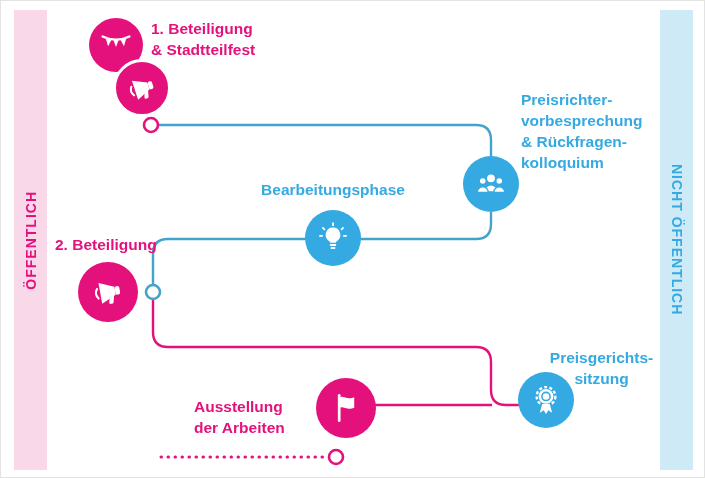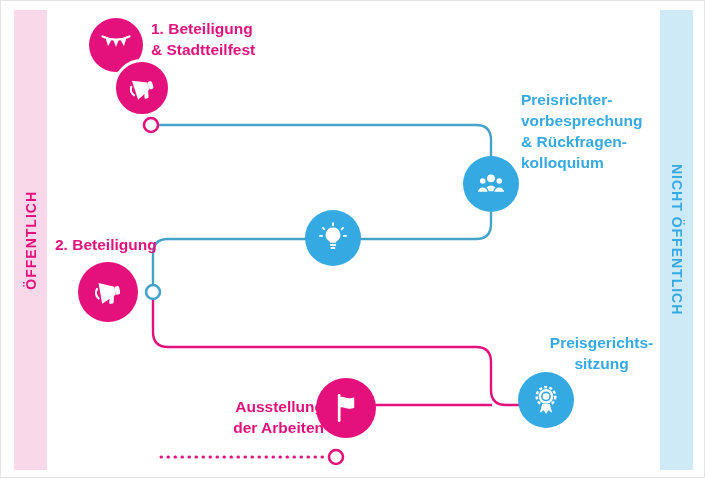--- a/index.html
+++ b/index.html
@@ -34,22 +34,22 @@
   .pos-megaphone2{left:77px;top:261px;width:60px;height:60px;}
   .pos-medal{left:517px;top:371px;width:56px;height:56px;}
   .pos-flag{left:315px;top:377px;width:60px;height:60px;}
   .label{position:absolute;font-weight:bold;font-size:15.5px;line-height:1.35;white-space:pre-line;z-index:5;}
   .label.pink{color:var(--pink);}
   .label.blue{color:var(--blue);}
   .pos-label1{left:150px;top:18px;}
   .pos-label-preisrichter{left:520px;top:89px;width:150px;}
   .pos-label-bearbeitung{left:244px;top:179px;width:176px;text-align:center;}
   .pos-label-bet2{left:54px;top:234px;}
-  .pos-label-preisgericht{left:528px;top:332px;width:145px;text-align:center;}
-  .pos-label-ausstellung{left:193px;top:396px;width:130px;text-align:right;}
+  .pos-label-preisgericht{left:528px;top:347px;width:145px;text-align:center;}
+  .pos-label-ausstellung{left:193px;top:396px;width:130px;text-align:left;}
   .megaphone-tilt1{transform:rotate(-18deg) scaleX(-1);}
   .megaphone-tilt2{transform:rotate(-10deg) scaleX(-1);}
   .medal-ring{stroke:var(--blue);fill:none;stroke-width:1.1;}
   .people-sep{stroke:var(--blue);stroke-width:0.9;}
 </style>
 </head>
 <body>
 
 <div class="canvas">
 
@@ -149,19 +149,20 @@
       <path d="M7.2 4.6 C10 2.9 12.6 6.6 17.8 4.4 V11.8 C12.6 14 10 10.3 7.2 12 Z" fill="#fff"></path>
     </svg>
   </div>
 
   <div class="label pink pos-label1">1. Beteiligung
 &amp; Stadtteilfest</div>
   <div class="label blue pos-label-preisrichter">Preisrichter-
 vorbesprechung
 &amp; Rückfragen-
 kolloquium</div>
+  <div class="label blue pos-label-bearbeitung">Bearbeitungsphase</div>
   <div class="label pink pos-label-bet2">2. Beteiligung</div>
   <div class="label blue pos-label-preisgericht">Preisgerichts-
 sitzung</div>
   <div class="label pink pos-label-ausstellung">Ausstellung
 der Arbeiten</div>
 
 </div>
 
 </body></html>

